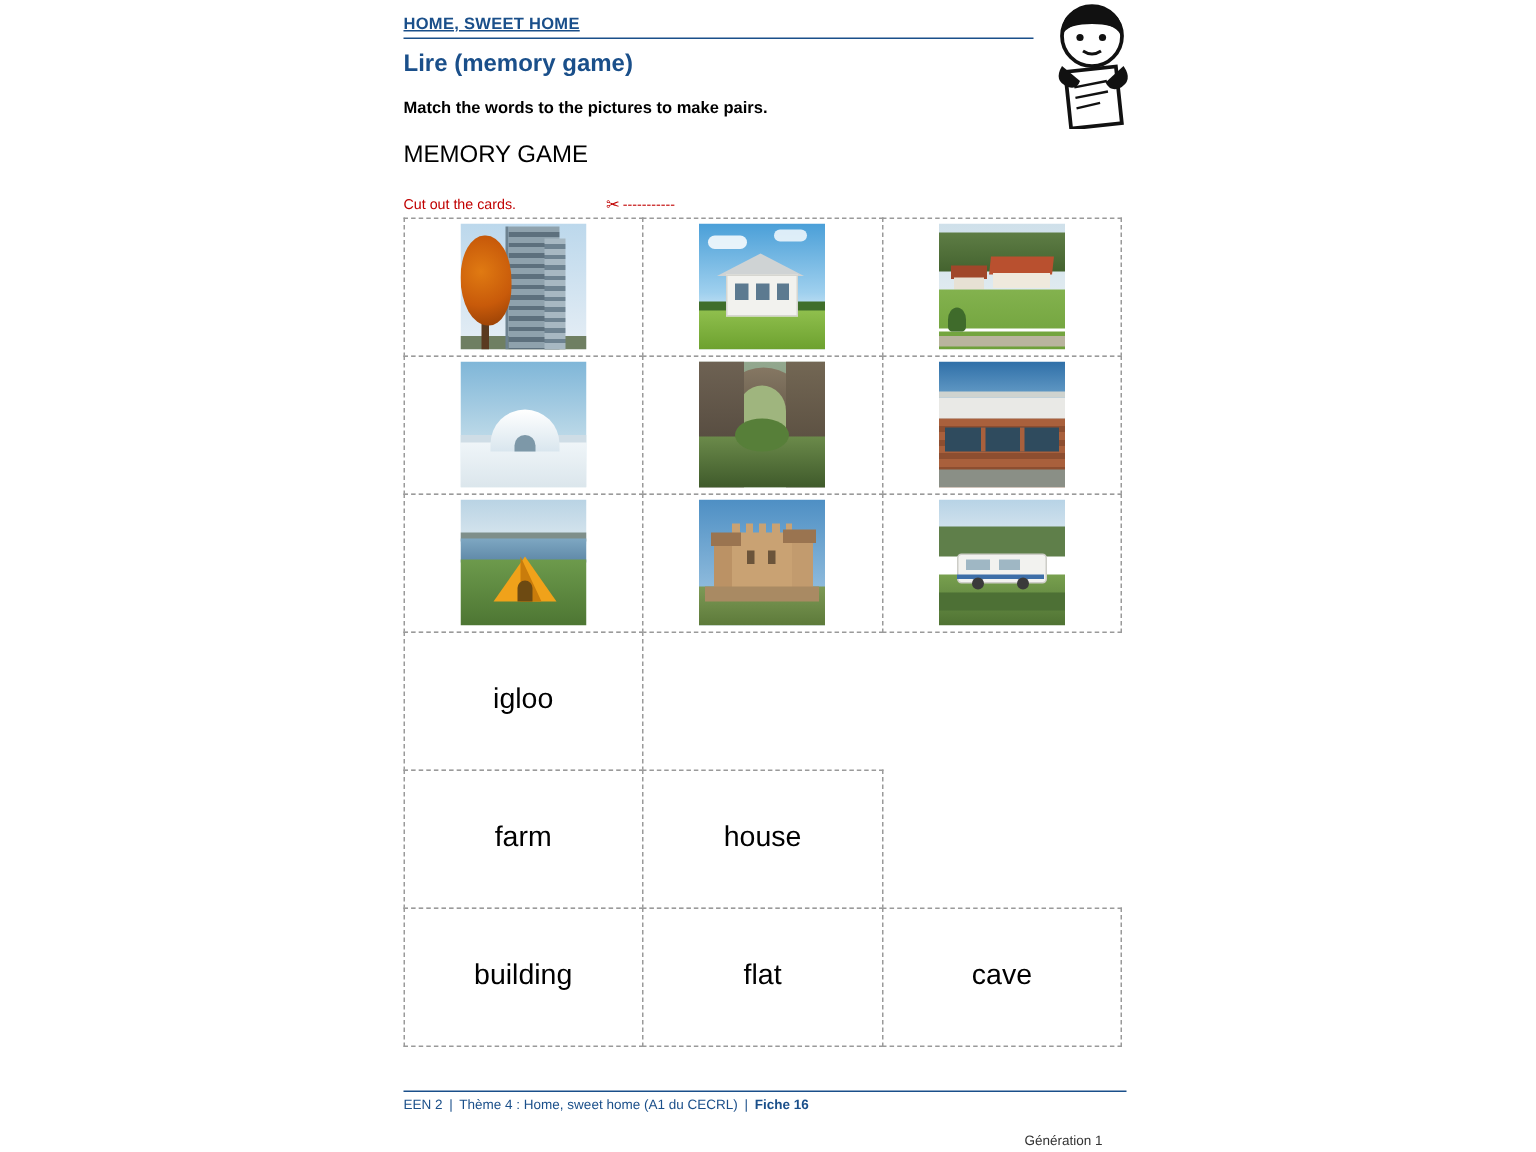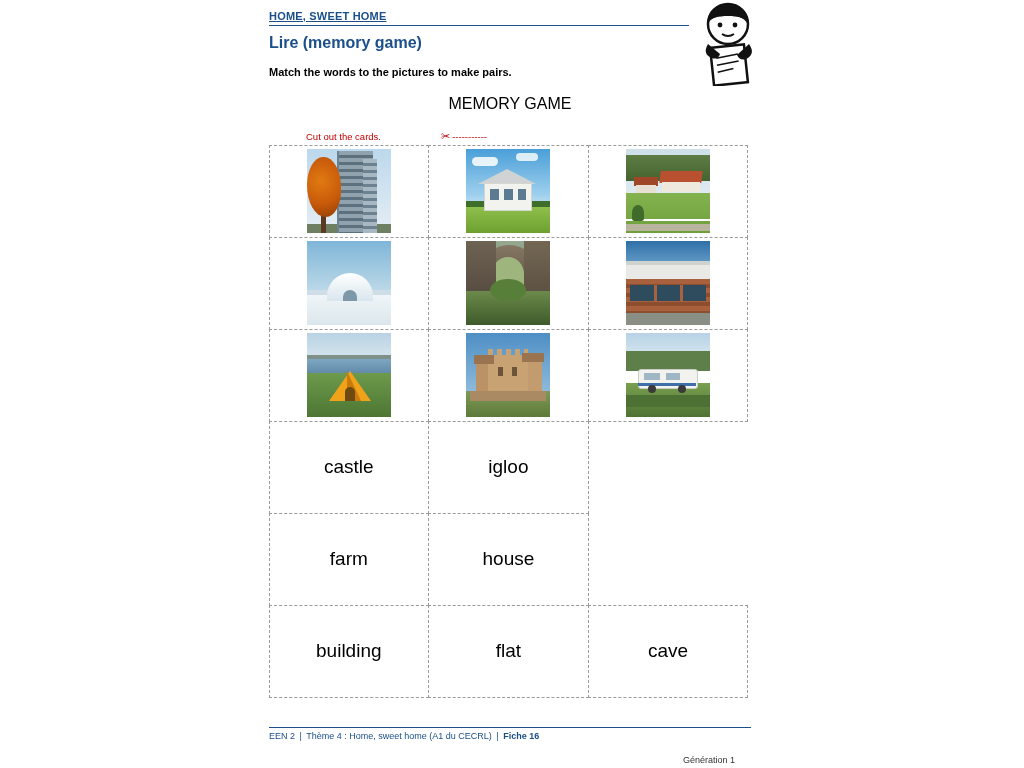--- a/index.html
+++ b/index.html
@@ -53,34 +53,33 @@
     top: 66px;
     font-size: 11px;
     font-weight: bold;
     color: #000;
   }
   .game-title {
     position: absolute;
     left: 269px;
     top: 95px;
     width: 482px;
-    text-align: center;
     font-size: 16px;
     color: #000;
   }
   .cut-line {
     position: absolute;
     left: 269px;
     top: 130px;
     font-size: 9.5px;
     color: #c00000;
     display: flex;
     align-items: center;
   }
-  .cut-label { margin-right: 60px; margin-left: 37px; }
+  .cut-label { margin-right: 60px; }
   .scissors { font-size: 11px; margin-right: 2px; }
   .dash { letter-spacing: 0px; font-size: 9.5px; }
 
   
   .mascot {
     position: absolute;
     left: 686px;
     top: 2px;
     width: 78px;
     height: 84px;
@@ -439,21 +438,20 @@
             <div class="vanwin2"></div>
           <div class="stripe"></div>
             <div class="wheel wh1"></div>
             <div class="wheel wh2"></div>
           <div class="hedge2"></div>
         </div>
       </div>
     </div>
 
     <div class="grid-row">
-      <div class="cell word">castle</div>
       <div class="cell word">igloo</div>
     </div>
 
     <div class="grid-row">
       <div class="cell word">farm</div>
       <div class="cell word">house</div>
     </div>
 
     <div class="grid-row">
       <div class="cell word">building</div>

